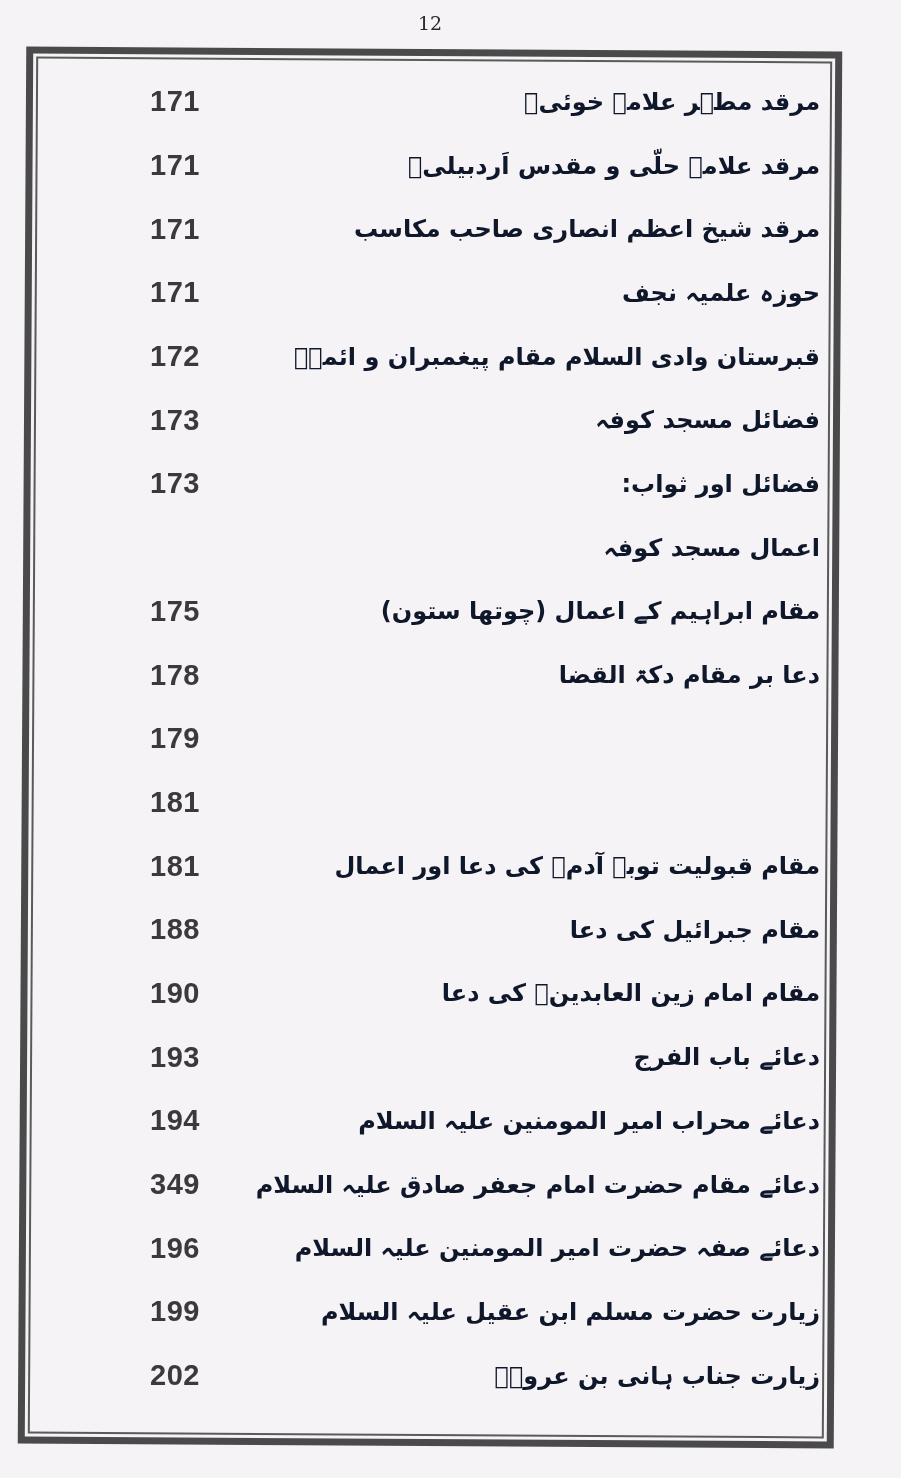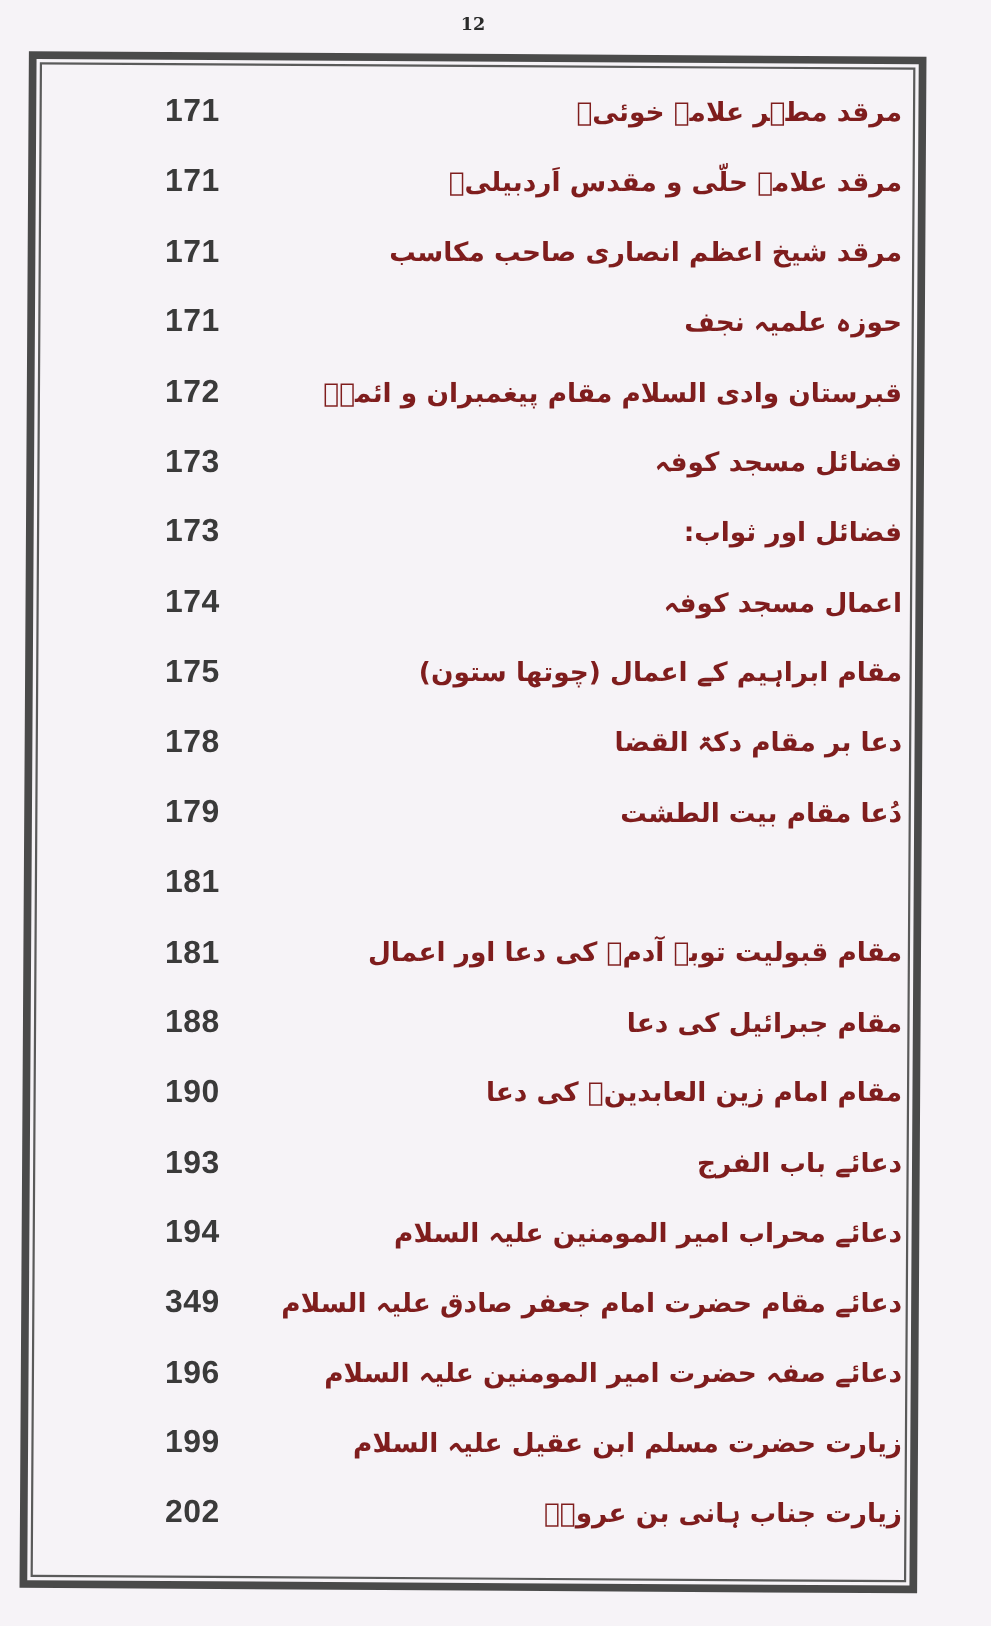--- a/index.html
+++ b/index.html
@@ -14,22 +14,22 @@
       overflow: hidden;
       font-family: "DejaVu Sans", sans-serif;
     }
     .page-number {
       position: absolute;
       top: 12px;
       left: 0;
       width: 860px;
       text-align: center;
       font-family: "DejaVu Serif", serif;
-      font-weight: bold;
-      font-size: 16px;
+      font-weight: normal;
+      font-size: 19px;
       color: #2a2a2a;
     }
     .frame-outer {
       position: absolute;
       left: 22px;
       top: 49px;
       width: 816px;
       height: 1397px;
       border: 7px solid #4a4a4a;
       box-sizing: border-box;
@@ -70,21 +70,21 @@
       letter-spacing: 0.5px;
     }
     .toc-title {
       flex: 1;
       direction: rtl;
       text-align: right;
       padding-right: 0;
       font-family: "DejaVu Sans", sans-serif;
       font-weight: bold;
       font-size: 24px;
-      color: #7f1d1d;
+      color: #0f172a;
       white-space: nowrap;
     }
   </style>
 </head>
 <body>
 
 <div class="page-number">12</div>
 
 <div class="frame-outer">
   <div class="frame-inner"></div>
@@ -113,34 +113,32 @@
   </li>
   <li class="toc-row">
     <span class="toc-num">173</span>
     <span class="toc-title">فضائل مسجد کوفہ</span>
   </li>
   <li class="toc-row">
     <span class="toc-num">173</span>
     <span class="toc-title">فضائل اور ثواب:</span>
   </li>
   <li class="toc-row">
-    <span class="toc-num">174</span>
     <span class="toc-title">اعمال مسجد کوفہ</span>
   </li>
   <li class="toc-row">
     <span class="toc-num">175</span>
     <span class="toc-title">مقام ابراہیم کے اعمال (چوتھا ستون)</span>
   </li>
   <li class="toc-row">
     <span class="toc-num">178</span>
     <span class="toc-title">دعا بر مقام دکۃ القضا</span>
   </li>
   <li class="toc-row">
     <span class="toc-num">179</span>
-    <span class="toc-title">دُعا مقام بیت الطشت</span>
   </li>
   <li class="toc-row">
     <span class="toc-num">181</span>
   </li>
   <li class="toc-row">
     <span class="toc-num">181</span>
     <span class="toc-title">مقام قبولیت توبہ آدمؑ کی دعا اور اعمال</span>
   </li>
   <li class="toc-row">
     <span class="toc-num">188</span>

